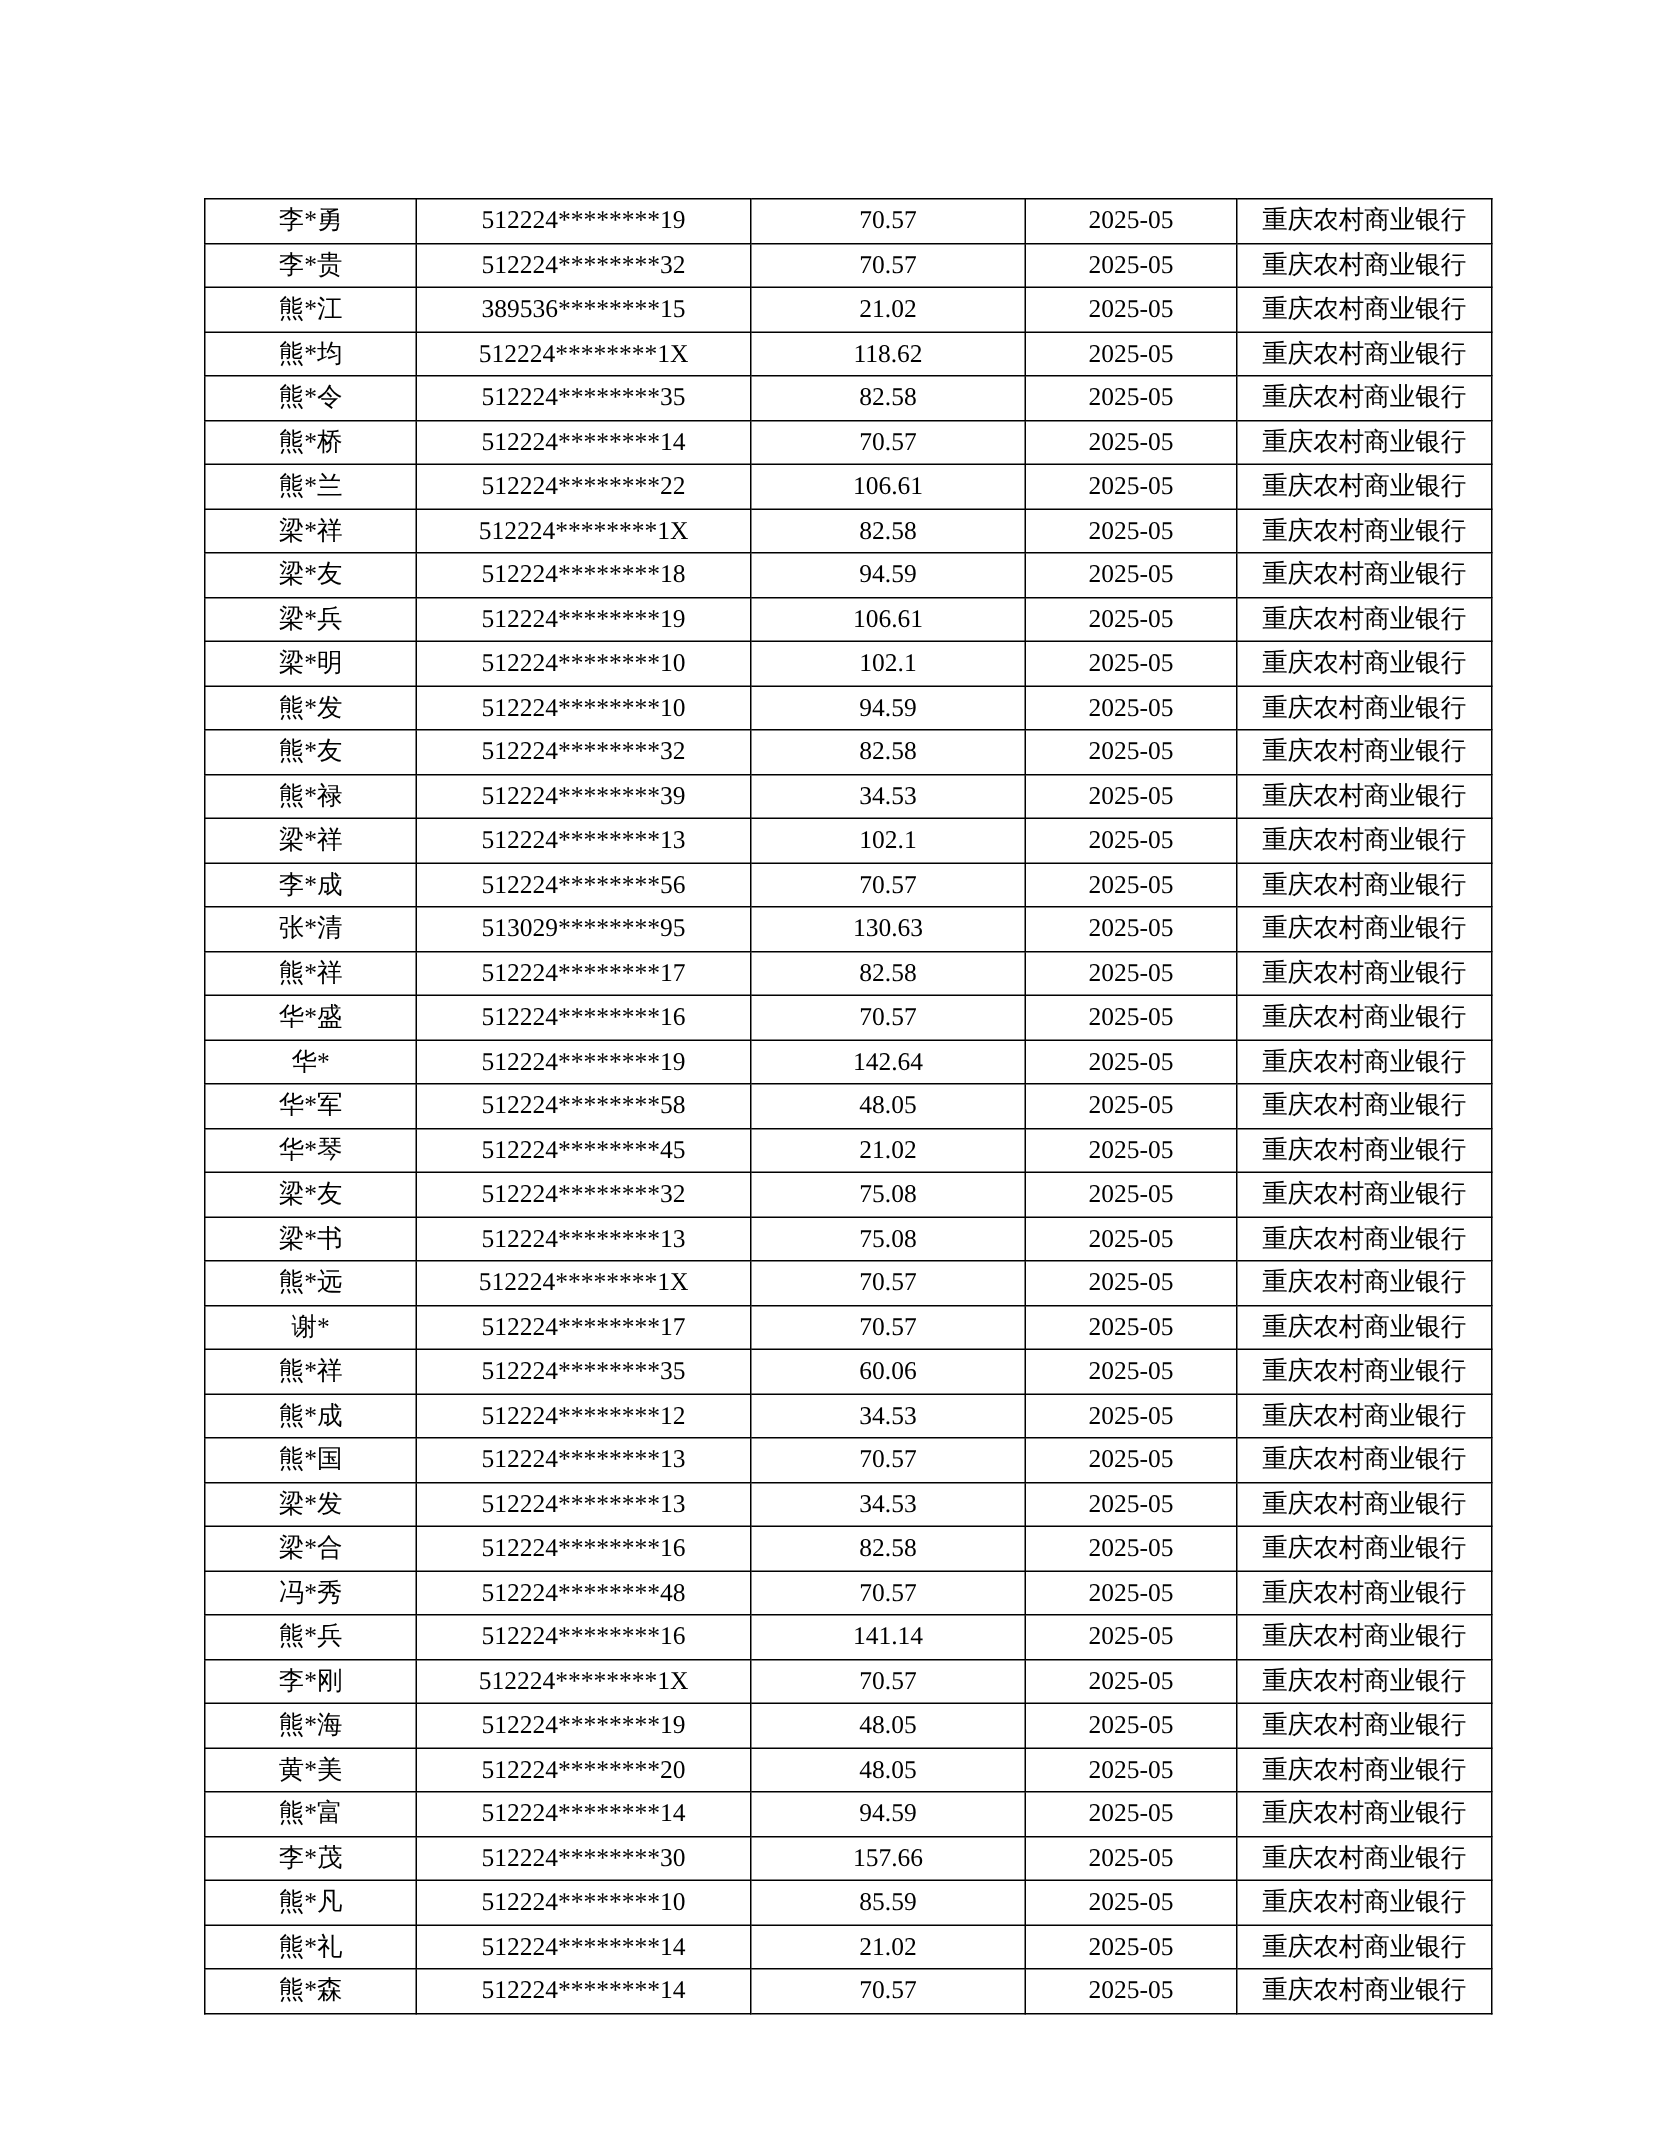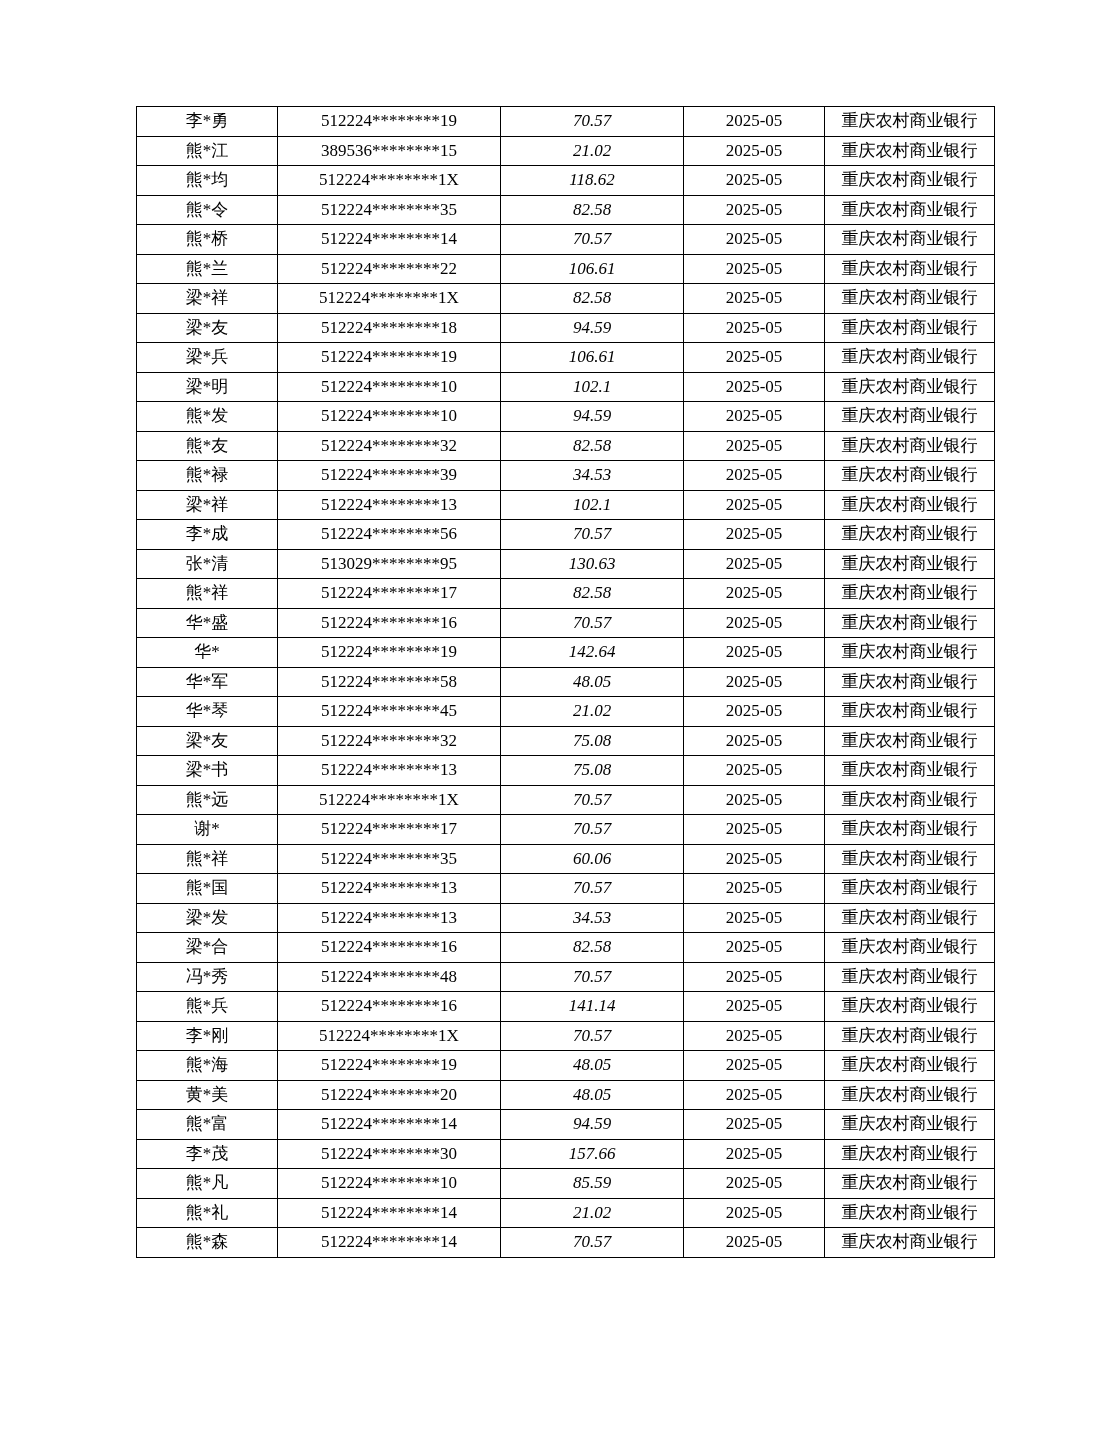--- a/index.html
+++ b/index.html
@@ -15,21 +15,21 @@
   }
   .page {
     position: relative;
     width: 1105px;
     height: 1429px;
     box-sizing: border-box;
   }
   .table-wrap {
     position: absolute;
     left: 136px;
-    top: 106px;
+    top: 132px;
     width: 833px;
   }
   table.data-table {
     border-collapse: collapse;
     width: 833px;
     table-layout: fixed;
   }
   table.data-table td {
     border: 1px solid #000000;
     height: 28.5px;
@@ -46,21 +46,20 @@
     font-size: 18px;
   }
   td.col-id {
     width: 218px;
     font-size: 17px;
     letter-spacing: 0px;
   }
   td.col-amount {
     width: 178px;
     font-size: 17px;
-    font-style: italic;
   }
   td.col-month {
     width: 136px;
     font-size: 17px;
   }
   td.col-bank {
     width: 165px;
     font-size: 17px;
     margin-left: 24px;
   }
@@ -73,20 +72,27 @@
     <table class="data-table">
       <tbody id="table-body">
           <tr>
             <td class="col-name">李*勇</td>
             <td class="col-id">512224********19</td>
             <td class="col-amount">70.57</td>
             <td class="col-month">2025-05</td>
             <td class="col-bank">重庆农村商业银行</td>
           </tr>
           <tr>
+            <td class="col-name">李*贵</td>
+            <td class="col-id">512224********32</td>
+            <td class="col-amount">70.57</td>
+            <td class="col-month">2025-05</td>
+            <td class="col-bank">重庆农村商业银行</td>
+          </tr>
+          <tr>
             <td class="col-name">熊*江</td>
             <td class="col-id">389536********15</td>
             <td class="col-amount">21.02</td>
             <td class="col-month">2025-05</td>
             <td class="col-bank">重庆农村商业银行</td>
           </tr>
           <tr>
             <td class="col-name">熊*均</td>
             <td class="col-id">512224********1X</td>
             <td class="col-amount">118.62</td>
@@ -244,20 +250,27 @@
             <td class="col-name">谢*</td>
             <td class="col-id">512224********17</td>
             <td class="col-amount">70.57</td>
             <td class="col-month">2025-05</td>
             <td class="col-bank">重庆农村商业银行</td>
           </tr>
           <tr>
             <td class="col-name">熊*祥</td>
             <td class="col-id">512224********35</td>
             <td class="col-amount">60.06</td>
+            <td class="col-month">2025-05</td>
+            <td class="col-bank">重庆农村商业银行</td>
+          </tr>
+          <tr>
+            <td class="col-name">熊*成</td>
+            <td class="col-id">512224********12</td>
+            <td class="col-amount">34.53</td>
             <td class="col-month">2025-05</td>
             <td class="col-bank">重庆农村商业银行</td>
           </tr>
           <tr>
             <td class="col-name">熊*国</td>
             <td class="col-id">512224********13</td>
             <td class="col-amount">70.57</td>
             <td class="col-month">2025-05</td>
             <td class="col-bank">重庆农村商业银行</td>
           </tr>

